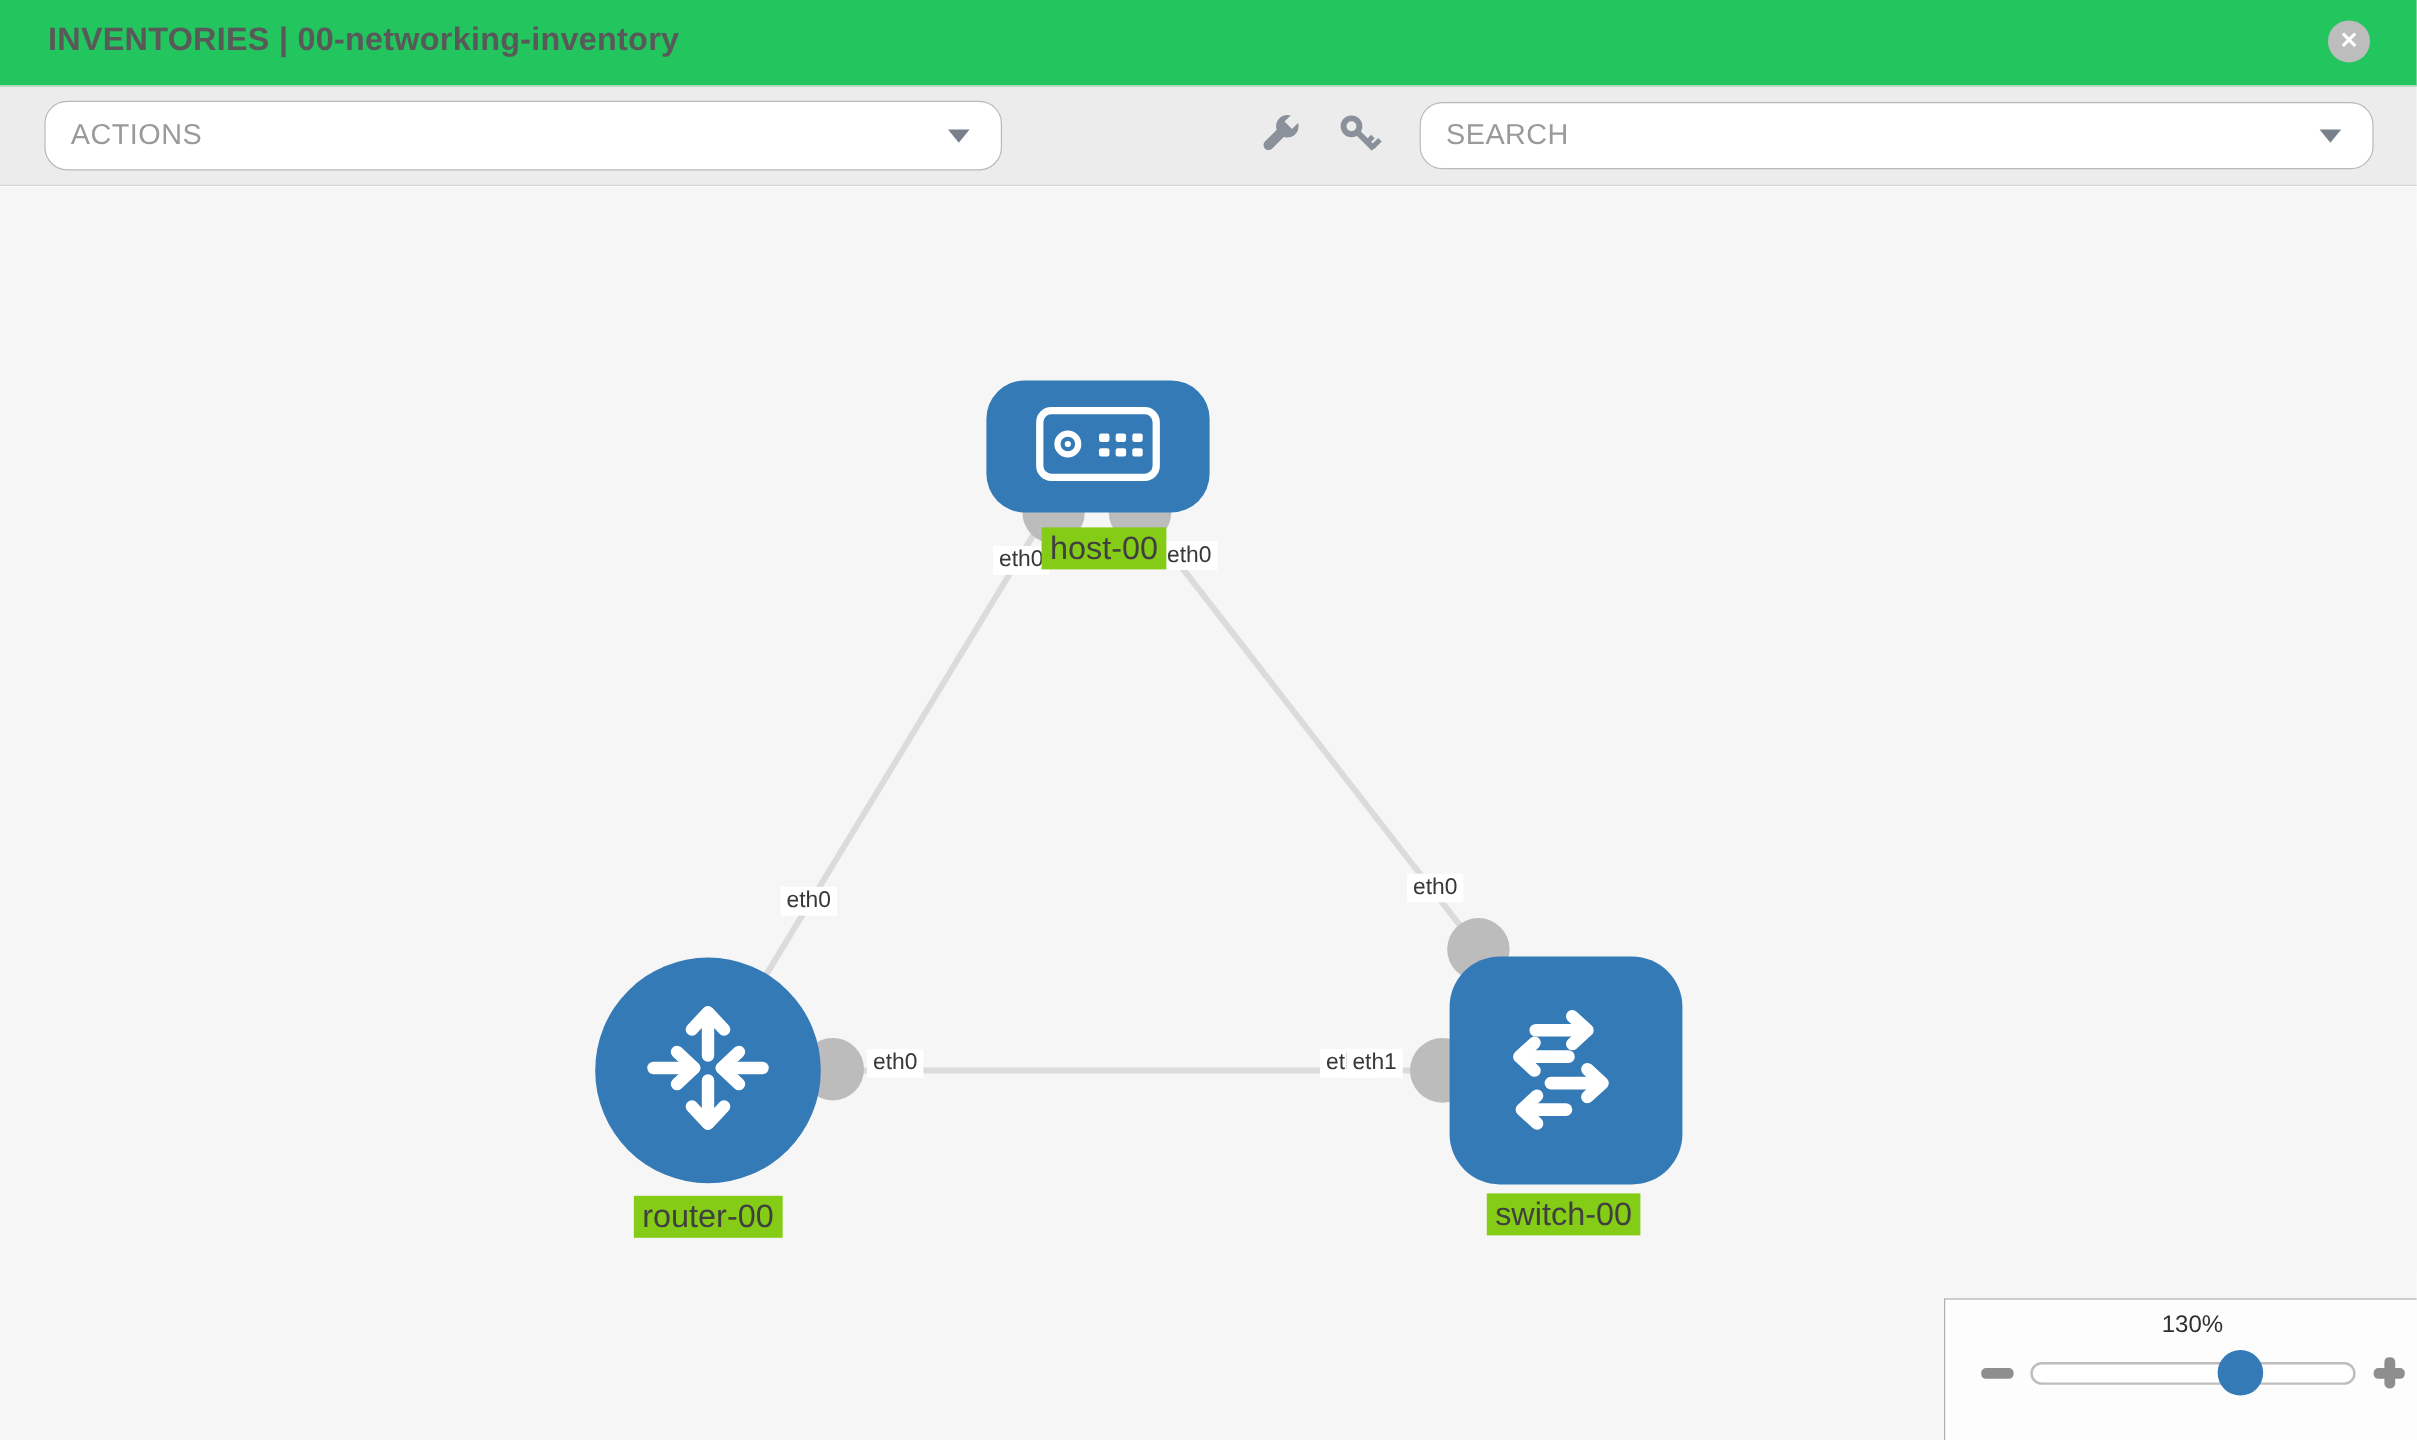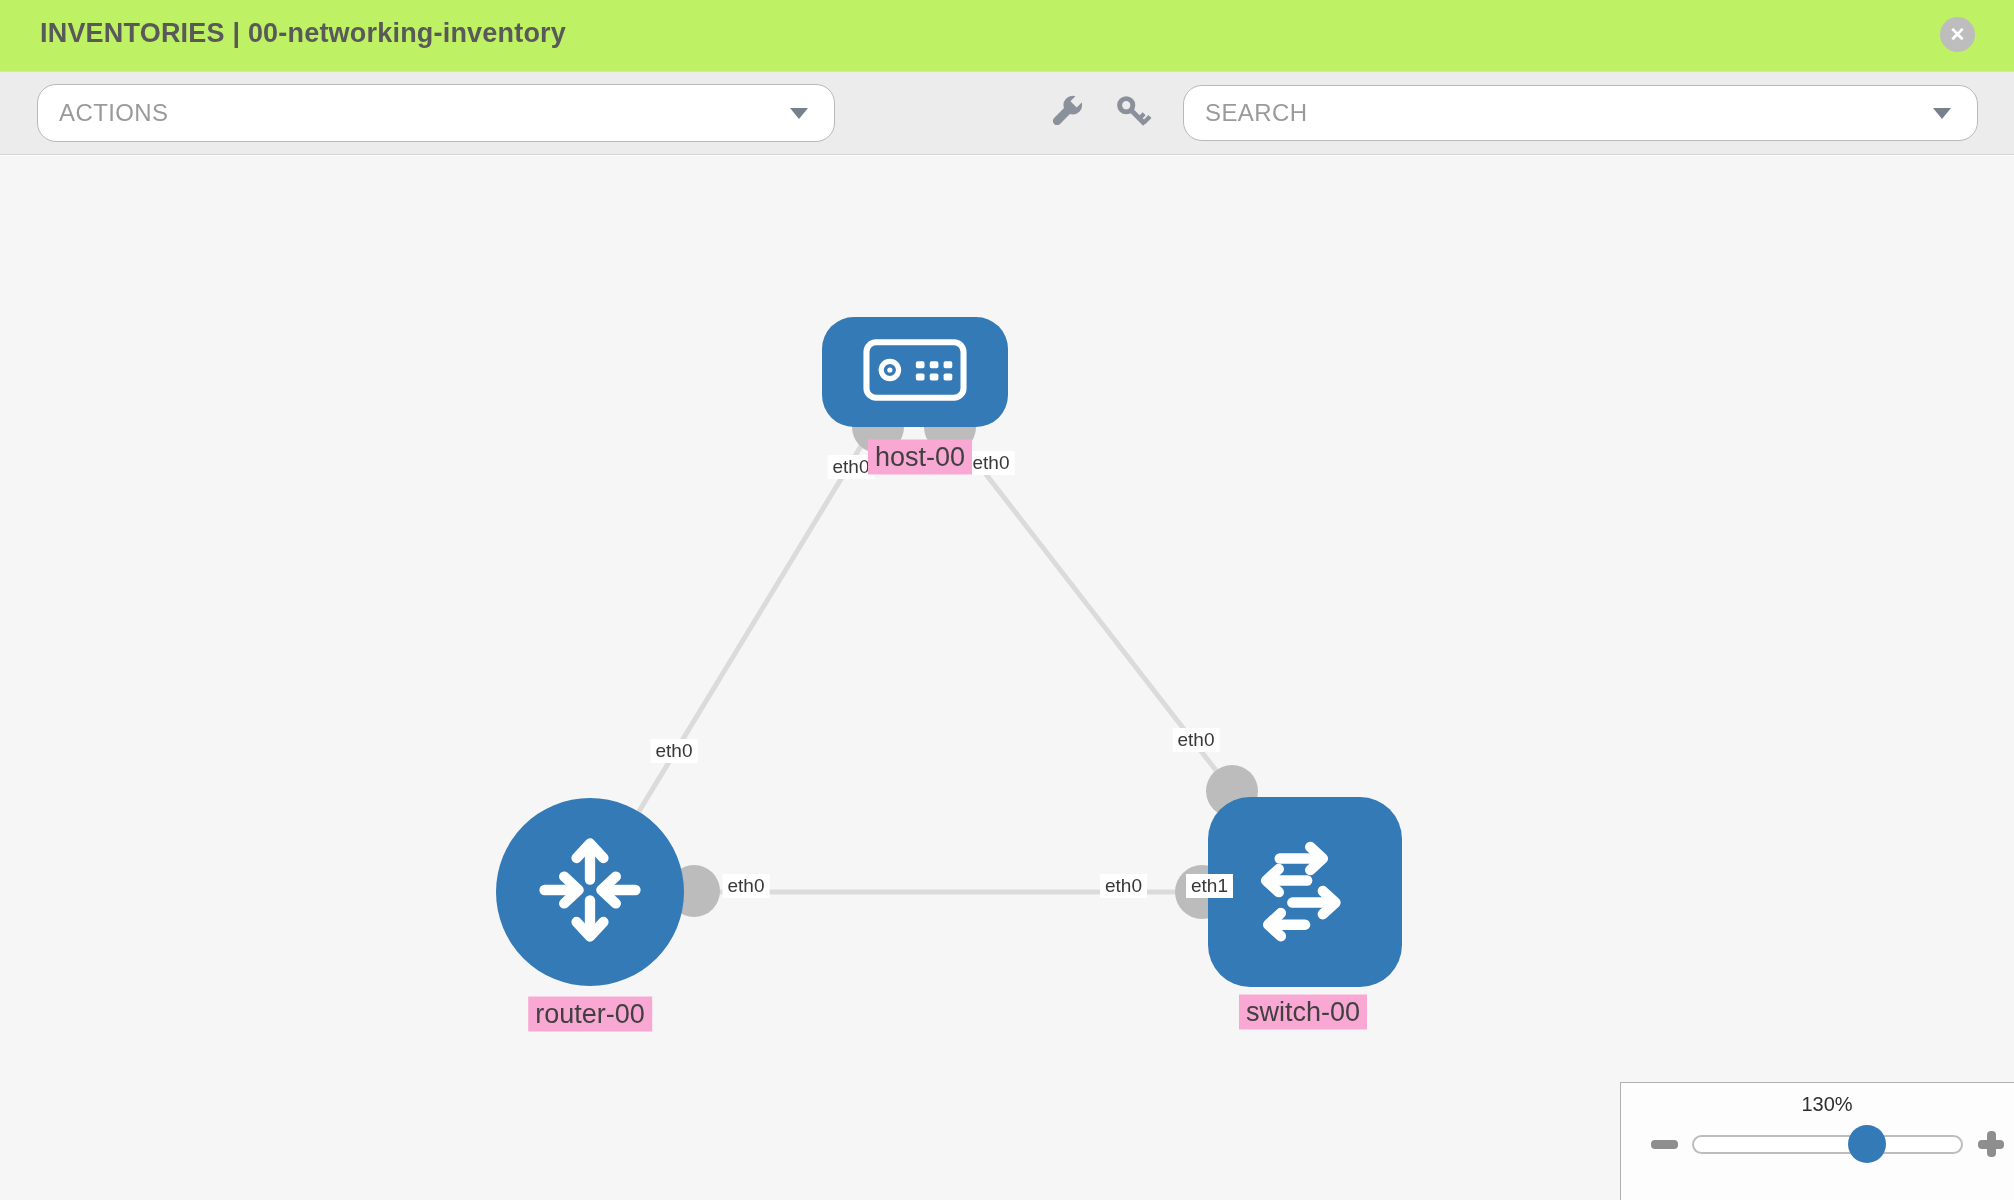--- a/index.html
+++ b/index.html
@@ -8,21 +8,21 @@
     --port-dot-gray: #bcbcbc;
     --canvas-bg: #f6f6f6;
     --toolbar-bg: #ececec;
     --icon-gray: #8b919b;
   }
   * { box-sizing: border-box; margin: 0; padding: 0; }
   body { font-family: "Liberation Sans", sans-serif; background: #fff; }
   .screen { position: relative; width: 2014px; height: 1200px; background: #fff; overflow: hidden; }
 
   
-  .header { position: absolute; left: 0; top: 0; width: 2014px; height: 72px; background: #bef264; border-bottom: 1px solid #dadada; }
+  .header { position: absolute; left: 0; top: 0; width: 2014px; height: 72px; background: #22c55e; border-bottom: 1px solid #dadada; }
   .page-title { position: absolute; left: 40px; top: 18px; font-size: 27px; font-weight: bold; color: #595959; letter-spacing: 0.2px; }
   .close-btn { position: absolute; left: 1940px; top: 17px; width: 35px; height: 35px; border-radius: 50%; background: #bdbdbd; color: #fff; text-align: center; line-height: 35px; font-size: 19px; font-weight: bold; cursor: pointer; }
 
   
   .toolbar { position: absolute; left: 0; top: 72px; width: 2014px; height: 83px; background: var(--toolbar-bg); border-bottom: 1px solid #d4d4d4; }
   .combo { position: absolute; top: 12px; height: 58px; background: #fff; border: 1px solid #b9b9b9; border-radius: 19px; cursor: pointer; }
   .combo-actions { left: 37px; width: 798px; }
   .combo-search { left: 1183px; width: 795px; height: 56px; top: 13px; }
   .combo-label { position: absolute; left: 21px; top: 50%; transform: translateY(-50%); font-size: 24px; color: #9a9a9a; letter-spacing: 0.4px; }
   .caret-down { position: absolute; right: 26px; top: 50%; margin-top: -5px; width: 0; height: 0;
@@ -36,21 +36,21 @@
   .canvas { position: absolute; left: 0; top: 156px; width: 2014px; height: 1044px; background: var(--canvas-bg); }
   .links-svg { position: absolute; left: 0; top: 0; width: 2014px; height: 1200px; }
   .link { stroke: var(--link-gray); stroke-width: 5; }
   .port-dot { position: absolute; width: 52px; height: 52px; border-radius: 50%; background: var(--port-dot-gray); }
 
   .node { position: absolute; background: var(--node-blue); display: flex; align-items: center; justify-content: center; cursor: pointer; }
   .node-host { left: 822px; top: 317px; width: 186px; height: 110px; border-radius: 32px; }
   .node-router { left: 496px; top: 798px; width: 188px; height: 188px; border-radius: 50%; }
   .node-switch { left: 1208px; top: 797px; width: 194px; height: 190px; border-radius: 42px; }
 
-  .node-label { position: absolute; transform: translate(-50%, -50%); background: #f9a8d4; padding: 2px 7px; font-size: 27px; color: #404040; white-space: nowrap; }
+  .node-label { position: absolute; transform: translate(-50%, -50%); background: #84cc16; padding: 2px 7px; font-size: 27px; color: #404040; white-space: nowrap; }
   .port-label { position: absolute; transform: translate(-50%, -50%); background: #fff; padding: 1px 5px; font-size: 19px; color: #383838; white-space: nowrap; }
   .port-label-anch { position: absolute; transform: translateY(-50%); background: #fff; padding: 1px 5px; font-size: 19px; color: #383838; white-space: nowrap; }
 
   
   .zoom-panel { position: absolute; left: 1620px; top: 1082px; width: 394px; height: 118px; background: #fdfdfd; border: 1px solid #b0b0b0; border-right: none; border-bottom: none; }
   .zoom-level { position: absolute; left: 206px; top: 10px; transform: translateX(-50%); font-size: 20px; color: #2f2f2f; }
   .zoom-minus { position: absolute; left: 30px; top: 57px; width: 27px; height: 9px; border-radius: 4px; background: #8e8e8e; cursor: pointer; }
   .zoom-plus { position: absolute; left: 357px; top: 48px; width: 26px; height: 26px; cursor: pointer; }
   .zoom-plus::before { content: ""; position: absolute; left: 0; top: 9px; width: 26px; height: 9px; border-radius: 4px; background: #8e8e8e; }
   .zoom-plus::after { content: ""; position: absolute; left: 9px; top: 0; width: 9px; height: 26px; border-radius: 4px; background: #8e8e8e; }
@@ -121,21 +121,21 @@
       </svg>
     </span>
   </div>
 
   <span class="port-label" style="left:851px; top:467px;">eth0</span>
   <span class="port-label" style="left:991px; top:463px;">eth0</span>
   <span class="port-label" style="left:674px; top:751px;">eth0</span>
   <span class="port-label" style="left:1196px; top:740px;">eth0</span>
   <span class="port-label" style="left:746px; top:886px;">eth0</span>
   <span class="port-label-anch" style="left:1100px; top:886px;">eth0</span>
-  <span class="port-label-anch" style="left:1186px; top:886px;">eth1</span>
+  <span class="port-label-anch" style="left:1122px; top:886px;">eth1</span>
 
   <span class="node-label" style="left:920px; top:457px;">host-00</span>
   <span class="node-label" style="left:590px; top:1014px;text-align:center;">router-00</span>
   <span class="node-label" style="left:1303px; top:1012px;text-align:center;">switch-00</span>
 
   <div class="zoom-panel">
     <span class="zoom-level">130%</span>
     <div class="zoom-minus"></div>
     <div class="zoom-track"></div>
     <div class="zoom-thumb"></div>

